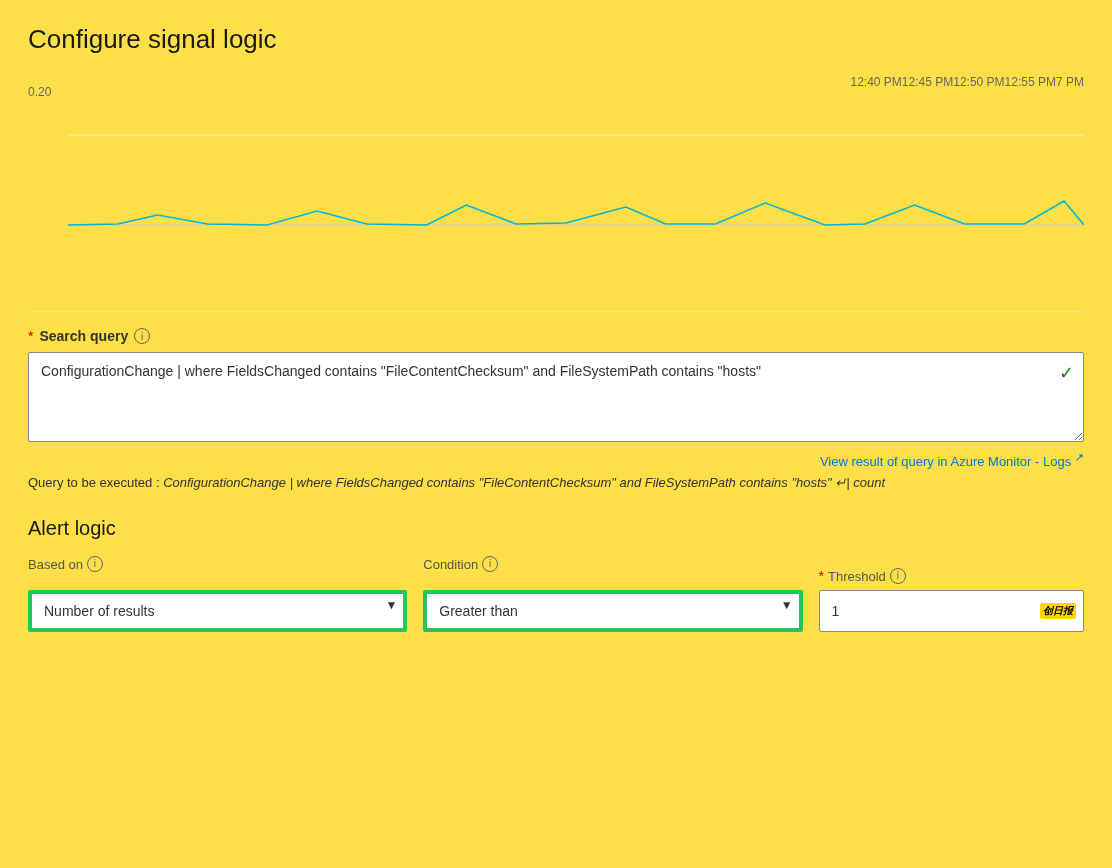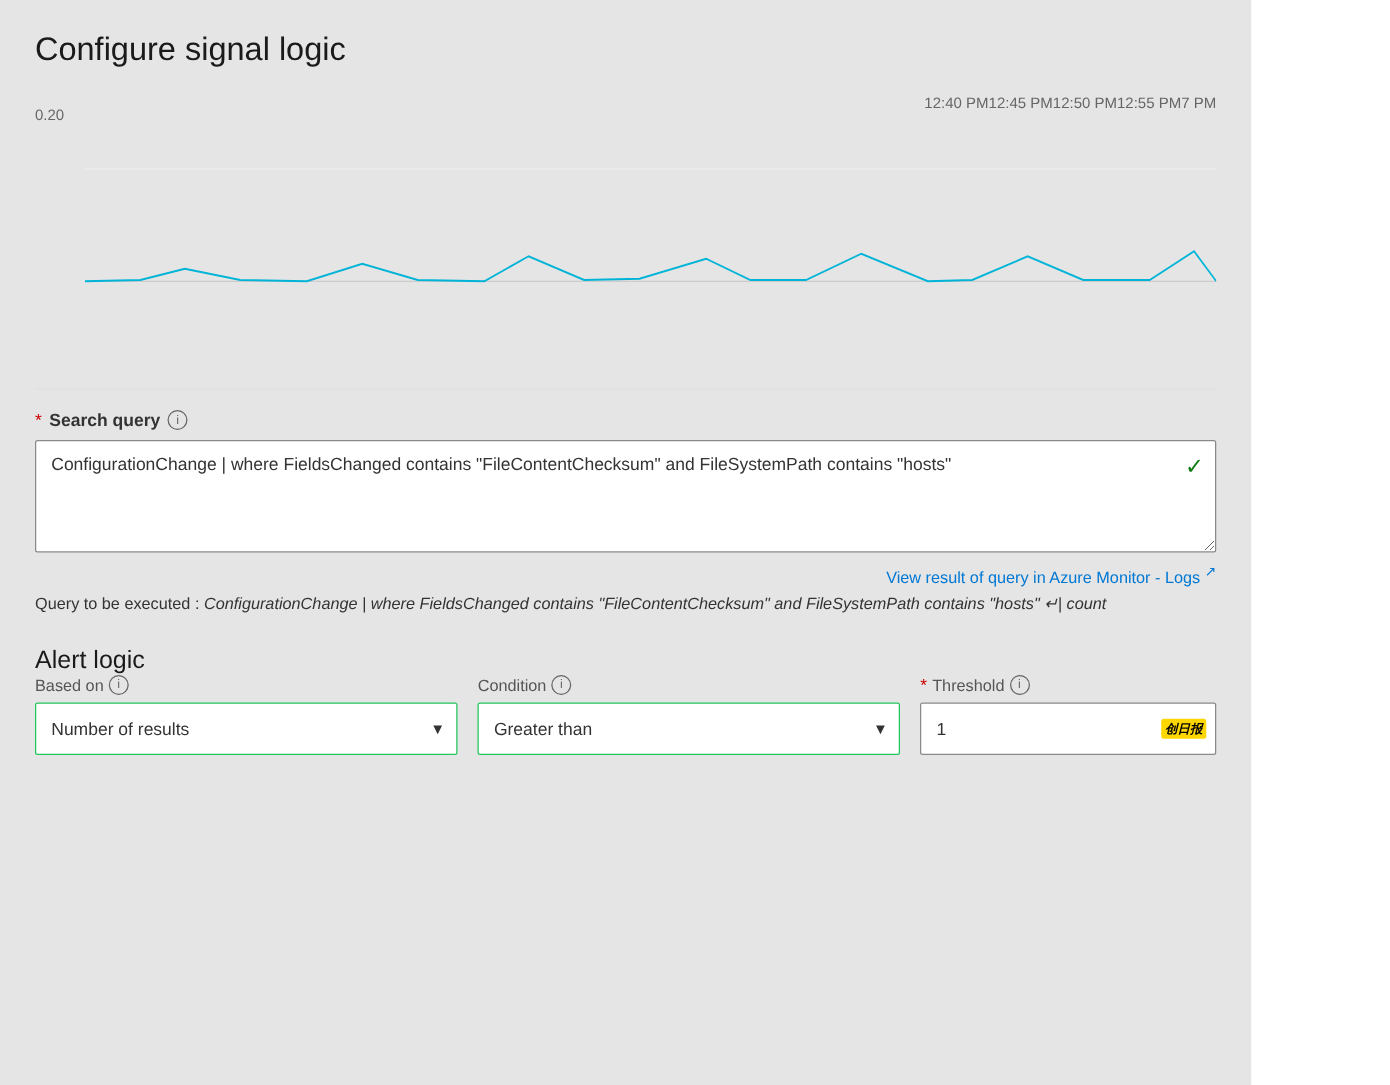--- a/index.html
+++ b/index.html
@@ -3,24 +3,24 @@
   <meta charset="utf-8">
   <style>
     * { box-sizing: border-box; margin: 0; padding: 0; }
     body {
       font-family: 'Segoe UI', Arial, sans-serif;
       background: #fff;
       color: #333;
       font-size: 14px;
     }
     .page {
-      width: 1001px;
+      width: 1112px;
       min-height: 868px;
       padding: 24px 28px;
-      background: #e5e5e5;
+      background: #fde047;
       overflow: hidden;
     }
     .page-title {
       font-size: 26px;
       font-weight: 300;
       color: #1a1a1a;
       margin-bottom: 20px;
     }
     .chart-area {
       width: 100%;
@@ -138,20 +138,21 @@
     .query-executed-text .query-value {
       font-style: italic;
     }
     .alert-logic-section {
       margin-top: 24px;
     }
     .alert-logic-title {
       font-size: 20px;
       font-weight: 400;
       color: #1a1a1a;
+      margin-bottom: 16px;
     }
     .form-row {
       display: flex;
       gap: 16px;
       align-items: flex-end;
     }
     .form-field {
       flex: 1;
     }
     .form-field-threshold {
@@ -166,29 +167,30 @@
     .field-label {
       font-size: 13px;
       color: #555;
     }
     .select-wrapper {
       position: relative;
     }
     .form-select {
       width: 100%;
       height: 42px;
-      border: 1px solid #22c55e;
+      border: 4px solid #22c55e;
       background: #fff;
       padding: 0 36px 0 12px;
       font-size: 14px;
       color: #333;
       appearance: none;
       -webkit-appearance: none;
       cursor: pointer;
       border-radius: 2px;
+      margin-top: 12px;
     }
     .select-arrow {
       position: absolute;
       right: 10px;
       top: 50%;
       transform: translateY(-50%);
       pointer-events: none;
       color: #333;
       font-size: 12px;
     }

